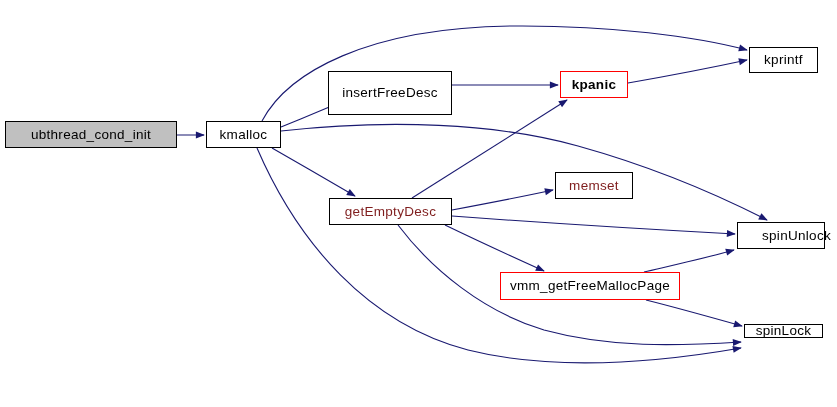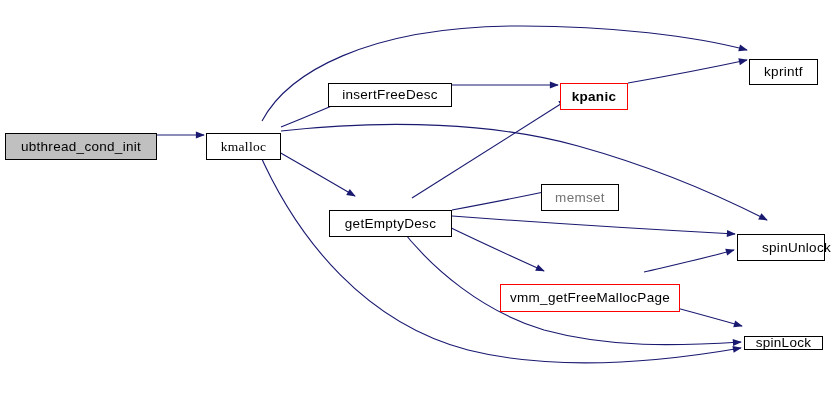--- a/index.html
+++ b/index.html
@@ -30,21 +30,20 @@
     box-sizing: border-box;
     display: flex;
     align-items: center;
     justify-content: center;
     font-size: 13.5px;
     line-height: 1;
     color: #000000;
     white-space: nowrap;
     letter-spacing: 0.3px;
     cursor: default;
-    margin-top: 12px;
   }
   .node[data-interactable="true"] { cursor: pointer; }
 </style>
 </head>
 <body>
 
 <div id="stage" data-interactable="false" style="background: rgb(255, 255, 255);">
   <svg id="edges-layer" data-interactable="false" viewBox="0 0 837 407" xmlns="http://www.w3.org/2000/svg">
     <defs>
       <marker id="arrowhead" viewBox="0 0 10 10" refX="9" refY="5" markerWidth="10" markerHeight="9" orient="auto" markerUnits="userSpaceOnUse">
@@ -63,39 +62,39 @@
         <path d="M 412 198 L 567 100" class="edge" stroke="#191970" marker-end="url(#arrowhead)" data-interactable="false"></path>
         <path d="M 452 210 C 484 204 521 197 553 190" class="edge" stroke="#191970" marker-end="url(#arrowhead)" data-interactable="false"></path>
         <path d="M 452 216 C 546 223 642 229 735 234" class="edge" stroke="#191970" marker-end="url(#arrowhead)" data-interactable="false"></path>
         <path d="M 445 225 C 478 241 513 257 544 271" class="edge" stroke="#191970" marker-end="url(#arrowhead)" data-interactable="false"></path>
         <path d="M 398 225 C 432 270 484 312 544 330 C 610 348 676 346 741 342" class="edge" stroke="#191970" marker-end="url(#arrowhead)" data-interactable="false"></path>
         <path d="M 644 272 C 674 265 706 258 734 250" class="edge" stroke="#191970" marker-end="url(#arrowhead)" data-interactable="false"></path>
         <path d="M 646 300 C 678 308 710 317 742 326" class="edge" stroke="#191970" marker-end="url(#arrowhead)" data-interactable="false"></path>
       </g>
   </svg>
   <div id="node-layer" data-interactable="false">
-      <div class="node" data-interactable="false" style="left: 5px; top: 121px; width: 152px; height: 27px; background: rgb(192, 192, 192); border: 1px solid rgb(0, 0, 0); color: rgb(0, 0, 0);">
+      <div class="node" data-interactable="false" style="left: 5px; top: 121px; width: 172px; height: 27px; background: rgb(192, 192, 192); border: 1px solid rgb(0, 0, 0); color: rgb(0, 0, 0);">
         <span data-interactable="false">ubthread_cond_init</span>
       </div>
-      <div class="node" data-interactable="true" style="left: 206px; top: 121px; width: 75px; height: 27px; background: rgb(255, 255, 255); border: 1px solid rgb(0, 0, 0); color: rgb(0, 0, 0); font-family: Liberation Serif, serif;">
+      <div class="node" data-interactable="true" style="left: 206px; top: 121px; width: 75px; height: 27px; background: rgb(255, 255, 255); border: 1px solid rgb(0, 0, 0); color: rgb(0, 0, 0);">
         <span data-interactable="false">kmalloc</span>
       </div>
-      <div class="node" data-interactable="true" style="left: 328px; top: 71px; width: 124px; height: 24px; background: rgb(255, 255, 255); border: 1px solid rgb(0, 0, 0); color: rgb(0, 0, 0);">
+      <div class="node" data-interactable="true" style="left: 328px; top: 71px; width: 124px; height: 44px; background: rgb(255, 255, 255); border: 1px solid rgb(0, 0, 0); color: rgb(0, 0, 0);">
         <span data-interactable="false">insertFreeDesc</span>
       </div>
       <div class="node" data-interactable="true" style="left: 560px; top: 71px; width: 68px; height: 27px; background: rgb(255, 255, 255); border: 1px solid rgb(255, 0, 0); color: rgb(0, 0, 0); font-weight: bold;">
         <span data-interactable="false">kpanic</span>
       </div>
       <div class="node" data-interactable="true" style="left: 749px; top: 47px; width: 69px; height: 26px; background: rgb(255, 255, 255); border: 1px solid rgb(0, 0, 0); color: rgb(0, 0, 0);">
         <span data-interactable="false">kprintf</span>
       </div>
-      <div class="node" data-interactable="true" style="left: 329px; top: 198px; width: 123px; height: 27px; background: rgb(255, 255, 255); border: 1px solid rgb(0, 0, 0); color: #000000; text-align: center;">
+      <div class="node" data-interactable="true" style="left: 329px; top: 198px; width: 123px; height: 27px; background: rgb(255, 255, 255); border: 1px solid rgb(0, 0, 0); color: #7f1d1d; text-align: center;">
         <span data-interactable="false">getEmptyDesc</span>
       </div>
-      <div class="node" data-interactable="true" style="left: 541px; top: 172px; width: 78px; height: 27px; background: rgb(255, 255, 255); border: 1px solid rgb(0, 0, 0); color: #737373;">
+      <div class="node" data-interactable="true" style="left: 555px; top: 172px; width: 78px; height: 27px; background: rgb(255, 255, 255); border: 1px solid rgb(0, 0, 0); color: #7f1d1d;">
         <span data-interactable="false">memset</span>
       </div>
       <div class="node" data-interactable="true" style="left: 737px; top: 222px; width: 88px; height: 27px; background: rgb(255, 255, 255); border: 1px solid rgb(0, 0, 0); color: rgb(0, 0, 0); padding-left: 31px;">
         <span data-interactable="false">spinUnlock</span>
       </div>
       <div class="node" data-interactable="true" style="left: 500px; top: 272px; width: 180px; height: 28px; background: rgb(255, 255, 255); border: 1px solid rgb(255, 0, 0); color: rgb(0, 0, 0);">
         <span data-interactable="false">vmm_getFreeMallocPage</span>
       </div>
       <div class="node" data-interactable="true" style="left: 744px; top: 324px; width: 79px; height: 14px; background: rgb(255, 255, 255); border: 1px solid rgb(0, 0, 0); color: rgb(0, 0, 0);">
         <span data-interactable="false">spinLock</span>

